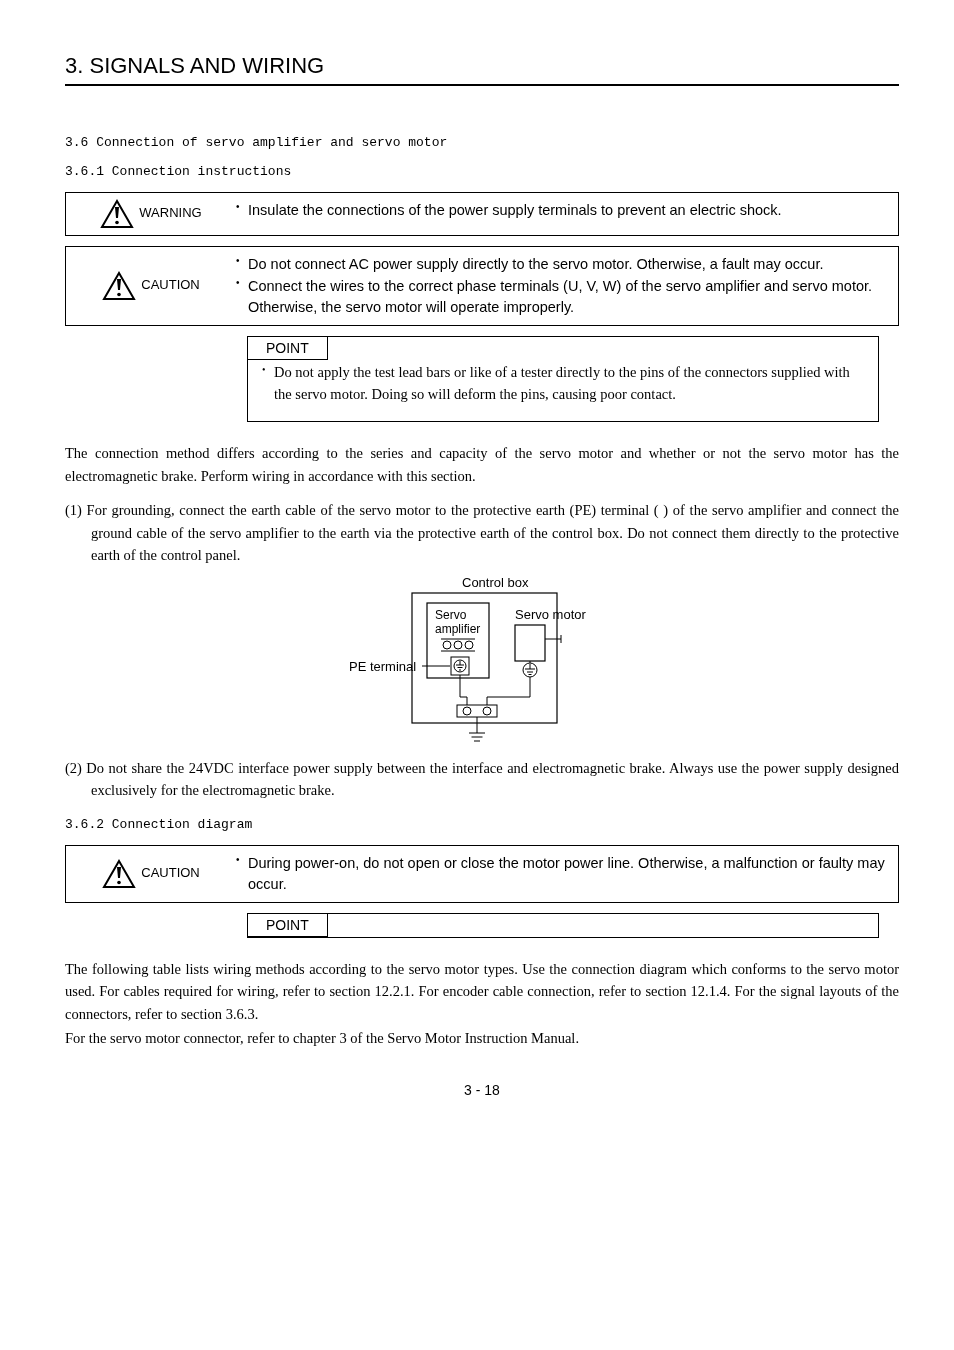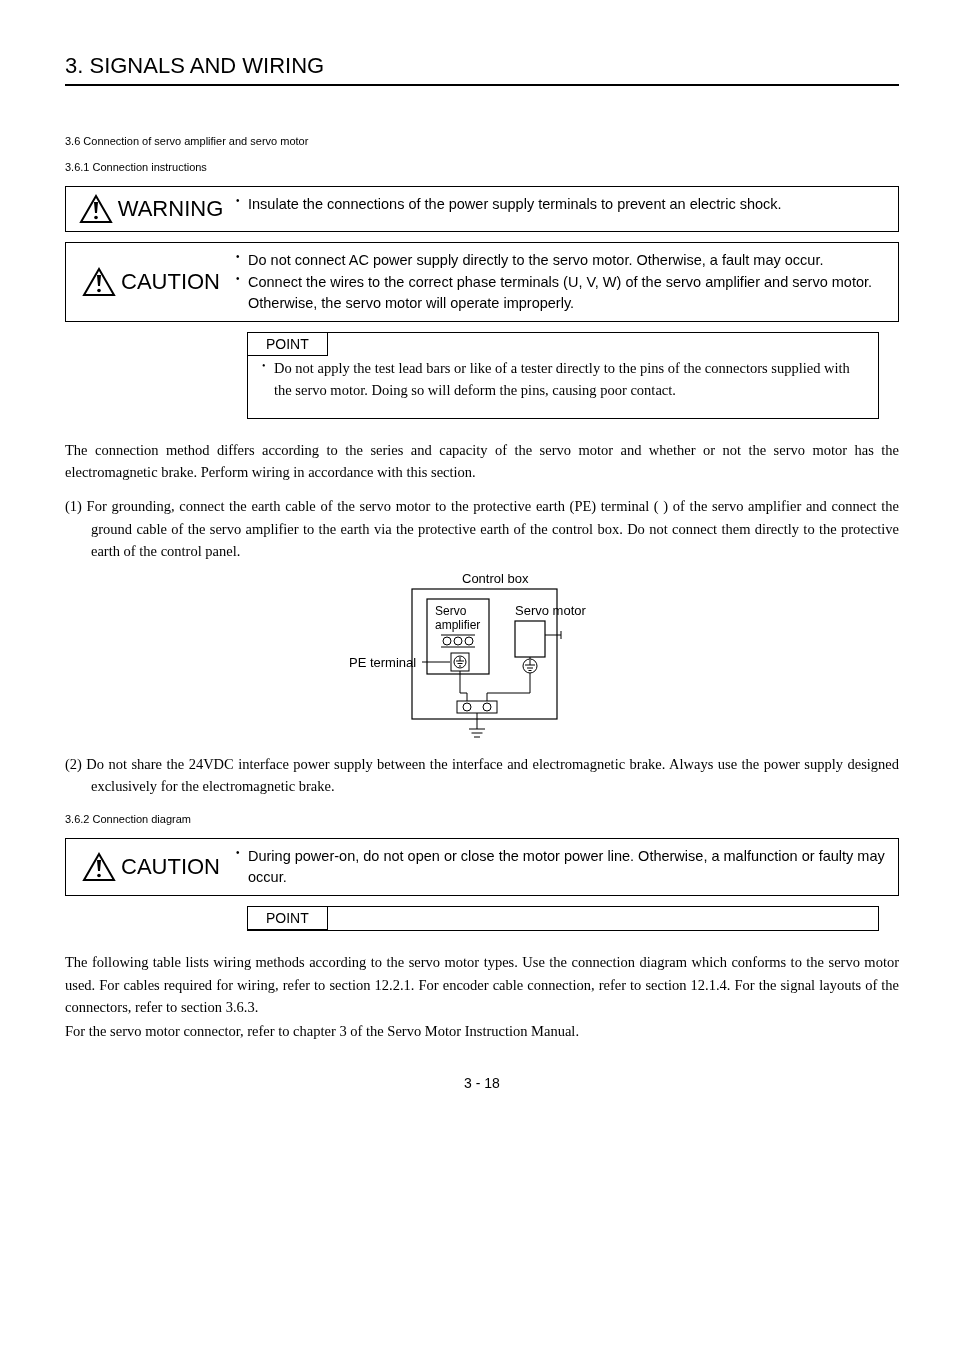--- a/index.html
+++ b/index.html
@@ -12,22 +12,22 @@
     line-height: 1.45;
   }
   .section-header {
     font-family: Arial, Helvetica, sans-serif;
     font-size: 22px;
     border-bottom: 2.5px solid #000;
     padding-bottom: 2px;
     margin-bottom: 48px;
   }
   .sub-heading {
-    font-family: Liberation Sans, sans-serif;
-    font-size: 11px;
+    font-family: Liberation Mono, monospace;
+    font-size: 13px;
     margin-top: 0;
     margin-bottom: 10px;
   }
   .callout-box {
     border: 1.5px solid #000;
     display: flex;
     align-items: stretch;
     margin-bottom: 10px;
     font-family: Arial, Helvetica, sans-serif;
     font-size: 14.5px;
@@ -35,21 +35,21 @@
   .callout-label {
     display: flex;
     align-items: center;
     justify-content: center;
     width: 170px;
     flex-shrink: 0;
     gap: 5px;
     padding: 6px 0;
   }
   .callout-label svg { flex-shrink: 0; }
-  .callout-label span { font-size: 22px; }
+  .callout-label span { font-size: 13px; }
   .callout-text {
     padding: 6px 12px 6px 0;
     flex: 1;
   }
   .callout-text ul {
     list-style: none;
     margin: 0;
     padding: 0;
   }
   .callout-text li {

